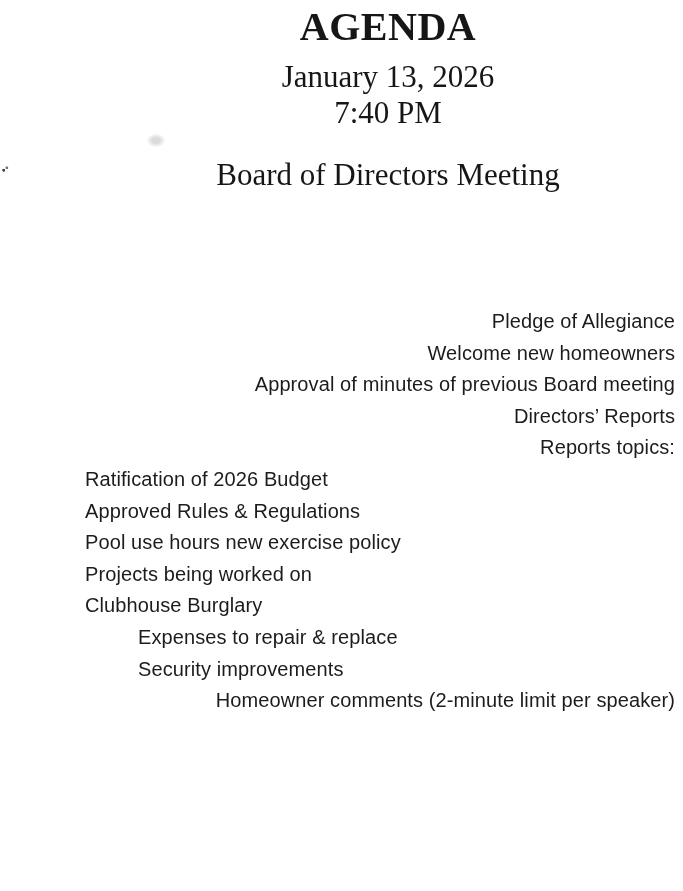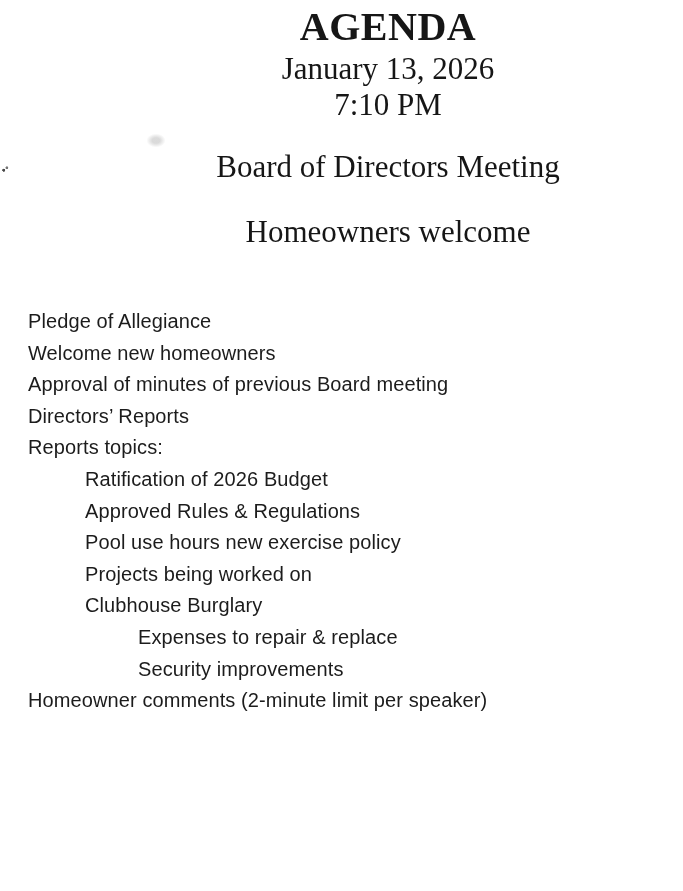--- a/index.html
+++ b/index.html
@@ -26,20 +26,21 @@
     color: #161616;
   }
   .doc-title {
     margin-top: 3px;
     font-size: 40px;
     line-height: 48px;
     letter-spacing: 0.5px;
     font-weight: 600;
   }
   .doc-date {
+    margin-top: 8px;
     font-size: 31px;
     line-height: 36px;
     font-weight: 500;
   }
   .doc-time {
     font-size: 31px;
     line-height: 36px;
     font-weight: 500;
   }
   .doc-meeting {
@@ -60,21 +61,21 @@
     top: 306px;
     left: 28px;
     right: 8px;
     font-family: "Liberation Sans", "DejaVu Sans", sans-serif;
     font-size: 20px;
     line-height: 31.6px;
     color: #1c1c1c;
     letter-spacing: 0.1px;
   }
   .agenda-line { white-space: nowrap; }
-  .ind-0 { padding-left: 0; }
+  .ind-0 { padding-left: 0; text-align: right; }
   .ind-1 { padding-left: 57px; }
   .ind-2 { padding-left: 110px; }
   
   .speck {
     position: absolute;
     left: 2px;
     top: 166px;
     width: 7px;
     height: 6px;
     background:
@@ -94,23 +95,22 @@
 <body>
 
 <div class="page">
 
   <div class="smudge"></div>
   <div class="speck"></div>
 
   <div class="doc-header">
     <div class="doc-title">AGENDA</div>
     <div class="doc-date">January 13, 2026</div>
-    <div class="doc-time">7:10 PM</div>
+    <div class="doc-time">7:40 PM</div>
     <div class="doc-meeting">Board of Directors Meeting</div>
-    <div class="doc-welcome">Homeowners welcome</div>
   </div>
 
   <div class="agenda-list">
     <div class="agenda-line ind-0">Pledge of Allegiance</div>
     <div class="agenda-line ind-0">Welcome new homeowners</div>
     <div class="agenda-line ind-0">Approval of minutes of previous Board meeting</div>
     <div class="agenda-line ind-0">Directors’ Reports</div>
     <div class="agenda-line ind-0">Reports topics:</div>
     <div class="agenda-line ind-1">Ratification of 2026 Budget</div>
     <div class="agenda-line ind-1">Approved Rules &amp; Regulations</div>

